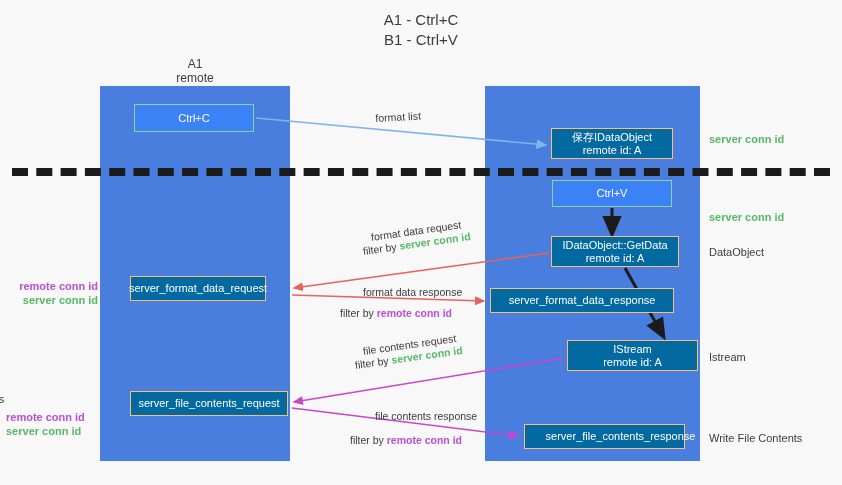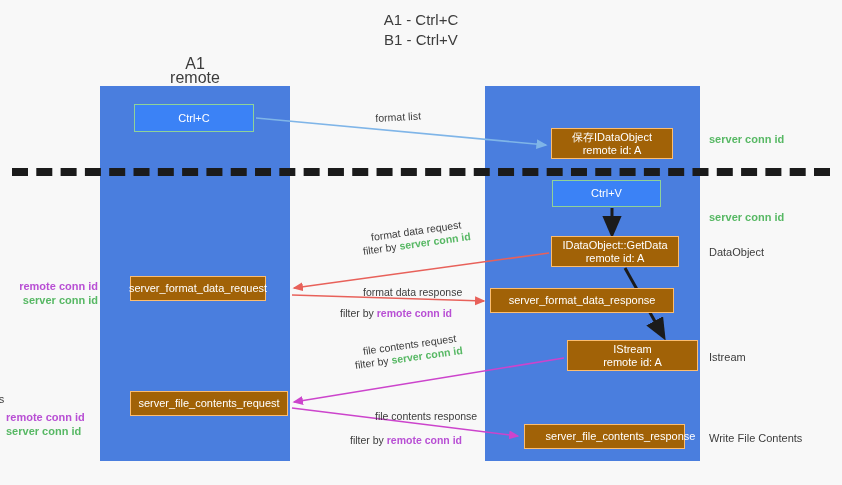--- a/index.html
+++ b/index.html
@@ -14,21 +14,21 @@
 
   
   #title{
     left:0;top:10px;width:842px;text-align:center;
     font-size:15px;color:#3c3c3c;line-height:20px;
     white-space:pre;
   }
 
   
   .lane-head{
-    text-align:center;font-size:16px;color:#3c3c3c;line-height:14px;
+    text-align:center;font-size:12px;color:#3c3c3c;line-height:14px;
     white-space:pre;
   }
   #head-a{left:100px;top:57px;width:190px;}
   #head-b{left:485px;top:57px;width:215px;margin-top:38px;}
 
   
   .lane{background:#4a7ede;}
   #lane-a{left:100px;top:86px;width:190px;height:375px;}
   #lane-b{left:485px;top:86px;width:215px;height:375px;}
 
@@ -40,25 +40,25 @@
 
   
   .node{
     box-sizing:border-box;
     display:flex;flex-direction:column;align-items:center;justify-content:center;
     color:#ffffff;font-size:11px;line-height:13px;text-align:center;
     border:1px solid rgba(255,255,255,.35);
     white-space:pre;
   }
   .green{background:#3b82f6;border-color:#8fd298;}
-  .orange{background:#a16207;border-color:#fdbd6f;}
+  .orange{background:#0369a1;border-color:#fdbd6f;}
 
   #n-ctrlc{left:134px;top:104px;width:120px;height:28px;}
   #n-save {left:551px;top:128px;width:122px;height:31px;}
-  #n-ctrlv{left:552px;top:180px;width:109px;height:27px;}
+  #n-ctrlv{left:552px;top:180px;width:120px;height:27px;}
   #n-getdata{left:551px;top:236px;width:128px;height:31px;}
   #n-fdreq{left:130px;top:276px;width:136px;height:25px;}
   #n-fdresp{left:490px;top:288px;width:184px;height:25px;}
   #n-istream{left:567px;top:340px;width:131px;height:31px;}
   #n-fcreq{left:130px;top:391px;width:158px;height:25px;}
   #n-fcresp{left:524px;top:424px;width:161px;height:25px;padding-left:32px;}
 
   
   .slabel{font-size:11px;line-height:14px;white-space:pre;}
   .green-t{color:#57b864;font-weight:bold;}

